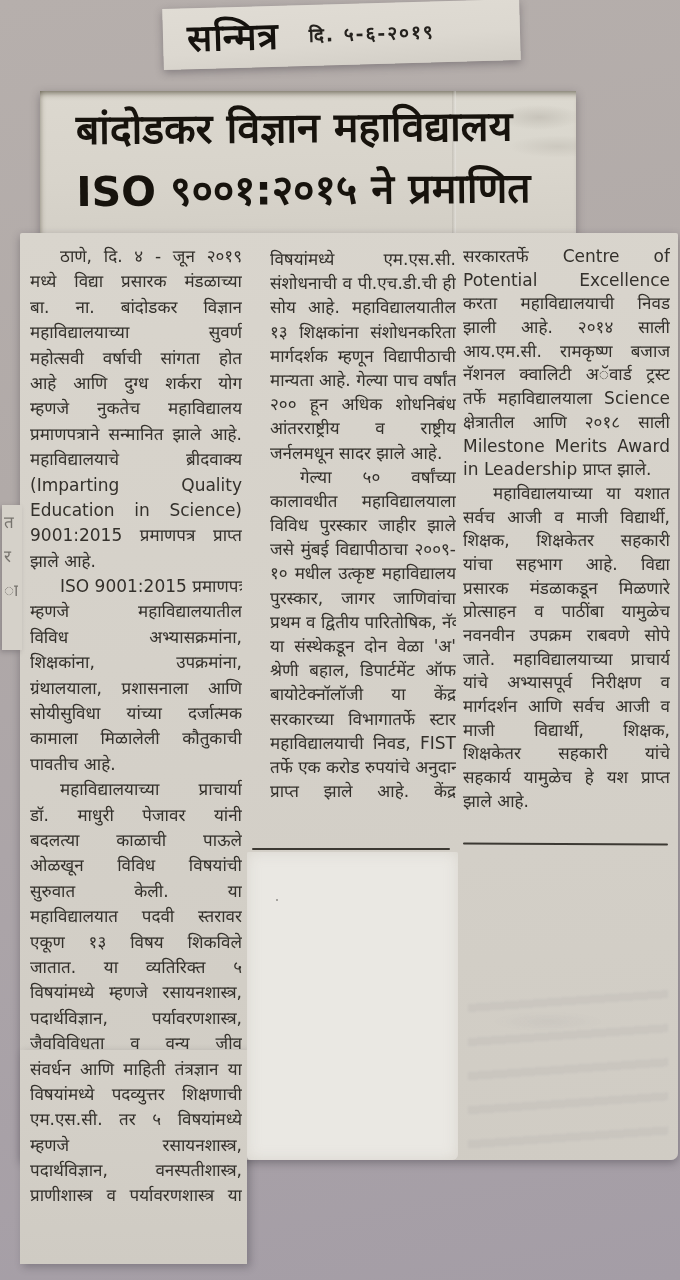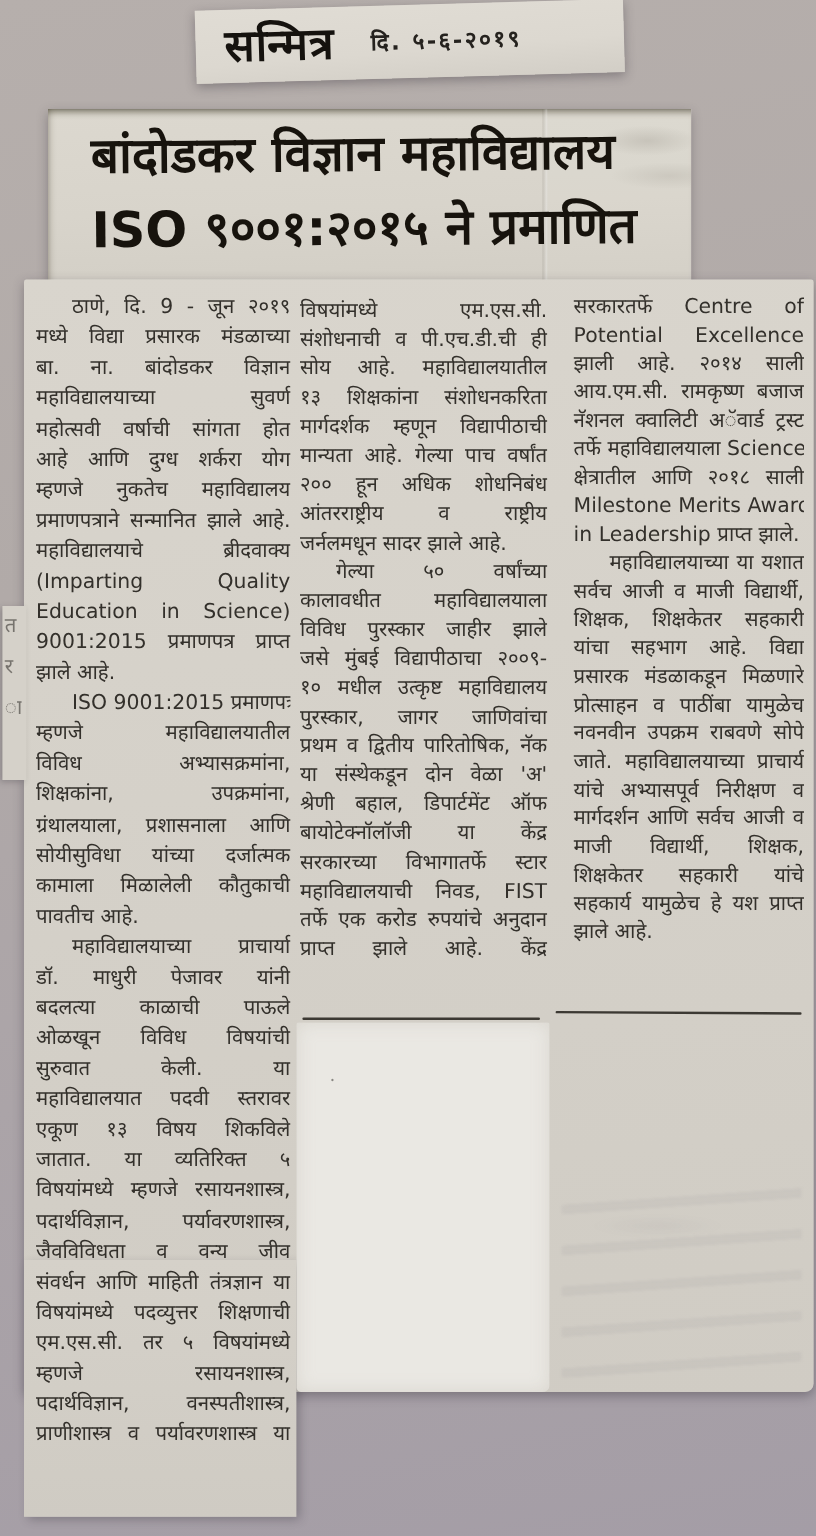--- a/index.html
+++ b/index.html
@@ -54,22 +54,22 @@
     box-shadow:inset 0 0 14px rgba(185,180,168,.35);}
   .ghost{position:absolute;left:468px;top:990px;width:200px;height:158px;opacity:.55;filter:blur(1.2px);
     background:
       repeating-linear-gradient(176deg,transparent 0 14px,rgba(112,108,122,.14) 14px 22px,transparent 22px 34px),
       radial-gradient(80px 14px at 40% 20%,rgba(112,108,122,.12),transparent 70%);}
   .col{position:absolute;color:var(--ink);font-size:17px;}
   .col1{left:30px;top:244px;width:212px;}
   .col2{left:250px;top:247px;width:206px;}
   .col3{left:463px;top:245px;width:207px;}
   .col1 .line{height:25.4px;line-height:25.4px;}
-  .col2 .line{height:24.2px;line-height:24.2px;}
-  .col3 .line{height:23.7px;line-height:23.7px;margin-left:15px;}
+  .col2 .line{height:24.2px;line-height:24.2px;margin-left:20px;}
+  .col3 .line{height:23.7px;line-height:23.7px;}
   .line{text-align:justify;text-align-last:justify;overflow:hidden;white-space:nowrap;}
   .line.last{text-align-last:left;}
   .line.indent{padding-left:30px;}
   .rule{position:absolute;height:2px;background:#3c3933;border-radius:1px;}
   .rule-col2{left:252px;top:848px;width:198px;}
   .rule-col3{left:463px;top:843px;width:205px;transform:rotate(.3deg);}
 </style>
 </head>
 <body>
 
@@ -93,21 +93,21 @@
   <div class="scrap body-ext"></div>
   <div class="edge-tab" id="edge-tab">
       <span class="edge-frag">त</span>
       <span class="edge-frag">र</span>
       <span class="edge-frag">ा</span>
     </div>
   <div class="white-patch"></div>
   <div class="ghost"></div>
 
   <div class="col col1">
-      <div class="line indent">ठाणे, दि. 9 - जून २०१९</div>
+      <div class="line indent">ठाणे, दि. ४ - जून २०१९</div>
       <div class="line">मध्ये विद्या प्रसारक मंडळाच्या</div>
       <div class="line">बा. ना. बांदोडकर विज्ञान</div>
       <div class="line">महाविद्यालयाच्या सुवर्ण</div>
       <div class="line">महोत्सवी वर्षाची सांगता होत</div>
       <div class="line">आहे आणि दुग्ध शर्करा योग</div>
       <div class="line">म्हणजे नुकतेच महाविद्यालय</div>
       <div class="line">प्रमाणपत्राने सन्मानित झाले आहे.</div>
       <div class="line">महाविद्यालयाचे ब्रीदवाक्य</div>
       <div class="line">(Imparting Quality</div>
       <div class="line">Education in Science)</div>
@@ -160,20 +160,21 @@
       <div class="line">श्रेणी बहाल, डिपार्टमेंट ऑफ</div>
       <div class="line">बायोटेक्नॉलॉजी या केंद्र</div>
       <div class="line">सरकारच्या विभागातर्फे स्टार</div>
       <div class="line">महाविद्यालयाची निवड, FIST</div>
       <div class="line">तर्फे एक करोड रुपयांचे अनुदान</div>
       <div class="line">प्राप्त झाले आहे. केंद्र</div>
     </div>
   <div class="col col3">
       <div class="line">सरकारतर्फे Centre of</div>
       <div class="line">Potential Excellence</div>
+      <div class="line">करता महाविद्यालयाची निवड</div>
       <div class="line">झाली आहे. २०१४ साली</div>
       <div class="line">आय.एम.सी. रामकृष्ण बजाज</div>
       <div class="line">नॅशनल क्वालिटी अॅवार्ड ट्रस्ट</div>
       <div class="line">तर्फे महाविद्यालयाला Science</div>
       <div class="line">क्षेत्रातील आणि २०१८ साली</div>
       <div class="line">Milestone Merits Award</div>
       <div class="line last">in Leadership प्राप्त झाले.</div>
       <div class="line indent">महाविद्यालयाच्या या यशात</div>
       <div class="line">सर्वच आजी व माजी विद्यार्थी,</div>
       <div class="line">शिक्षक, शिक्षकेतर सहकारी</div>

